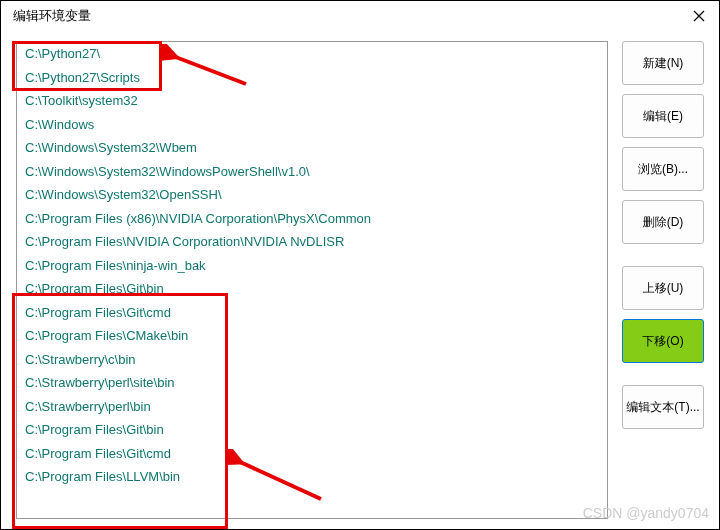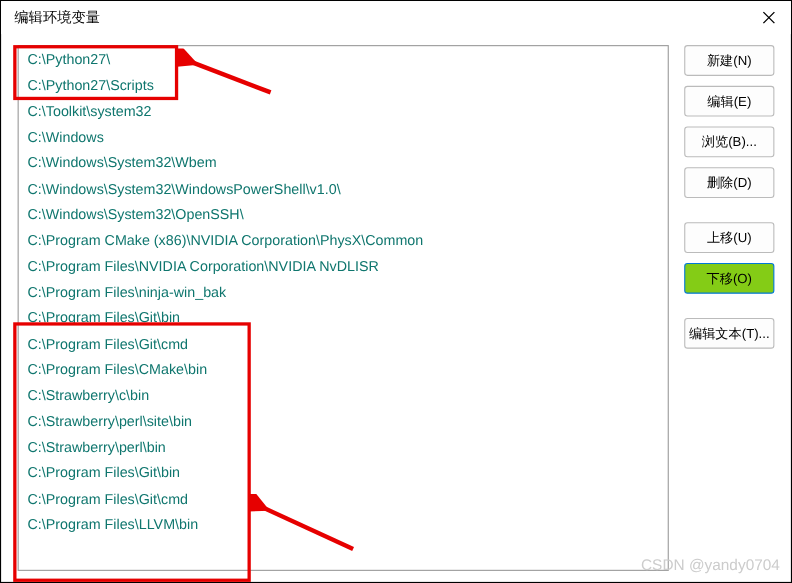--- a/index.html
+++ b/index.html
@@ -5,21 +5,21 @@
     * { box-sizing: border-box; margin: 0; padding: 0; }
     body { font-family: "Microsoft YaHei", "Segoe UI", sans-serif; font-size: 12px; background: #fff; width: 720px; height: 530px; overflow: hidden; position: relative; border: 1px solid #000; }
     .titlebar { display: flex; align-items: center; justify-content: space-between; padding: 6px 12px; background: #fff; gap: 16px; }
     .title { font-size: 13px; color: #000; }
     .close-btn { width: 16px; height: 16px; display: flex; align-items: center; justify-content: center; cursor: pointer; }
     .close-btn svg { width: 12px; height: 12px; }
     .content { position: absolute; top: 40px; left: 15px; right: 15px; bottom: 10px; }
     .listbox { position: absolute; top: 0; left: 0; width: 592px; bottom: 0; border: 1px solid #999; background: #fff; }
     .list-item { height: 23.5px; line-height: 23.5px; padding: 0 8px; font-size: 13px; color: #0f766e; cursor: pointer; border-bottom: 1px solid transparent; }
     .buttons { position: absolute; top: 0; right: 0; width: 82px; display: flex; flex-direction: column; gap: 9px; }
-    .btn { height: 28px; border: 1px solid #bbb; border-radius: 3px; background: #fdfdfd; font-size: 12px; color: #000; cursor: pointer; display: flex; align-items: center; justify-content: center; }
+    .btn { height: 44px; border: 1px solid #bbb; border-radius: 3px; background: #fdfdfd; font-size: 12px; color: #000; cursor: pointer; display: flex; align-items: center; justify-content: center; }
     .btn.highlighted { border-color: #0078d7; background: #84cc16; }
     .gap { height: 4px; }
     .red-box { position: absolute; border: 3px solid #e60000; pointer-events: none; }
     .arrow { position: absolute; pointer-events: none; }
     .watermark { position: absolute; bottom: 8px; right: 10px; color: #ccc; font-size: 14px; }
   </style>
 </head>
 <body>
 
 <div class="titlebar">
@@ -33,21 +33,21 @@
 
 <div class="content">
   <div class="listbox" id="listbox">
       <div class="list-item">C:\Python27\</div>
       <div class="list-item">C:\Python27\Scripts</div>
       <div class="list-item">C:\Toolkit\system32</div>
       <div class="list-item">C:\Windows</div>
       <div class="list-item">C:\Windows\System32\Wbem</div>
       <div class="list-item">C:\Windows\System32\WindowsPowerShell\v1.0\</div>
       <div class="list-item">C:\Windows\System32\OpenSSH\</div>
-      <div class="list-item">C:\Program CMake (x86)\NVIDIA Corporation\PhysX\Common</div>
+      <div class="list-item">C:\Program Files (x86)\NVIDIA Corporation\PhysX\Common</div>
       <div class="list-item">C:\Program Files\NVIDIA Corporation\NVIDIA NvDLISR</div>
       <div class="list-item">C:\Program Files\ninja-win_bak</div>
       <div class="list-item">C:\Program Files\Git\bin</div>
       <div class="list-item">C:\Program Files\Git\cmd</div>
       <div class="list-item">C:\Program Files\CMake\bin</div>
       <div class="list-item">C:\Strawberry\c\bin</div>
       <div class="list-item">C:\Strawberry\perl\site\bin</div>
       <div class="list-item">C:\Strawberry\perl\bin</div>
       <div class="list-item">C:\Program Files\Git\bin</div>
       <div class="list-item">C:\Program Files\Git\cmd</div>

